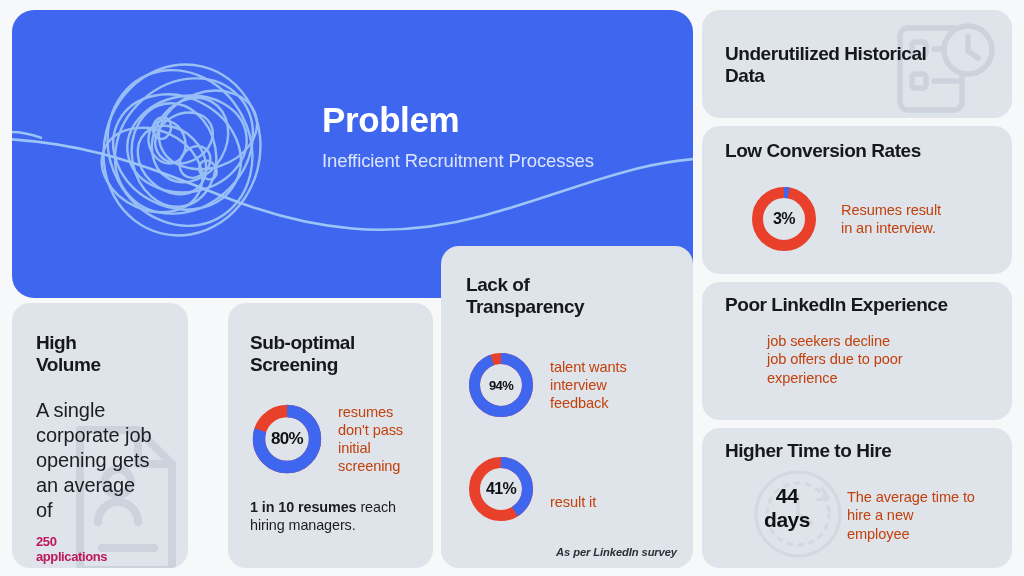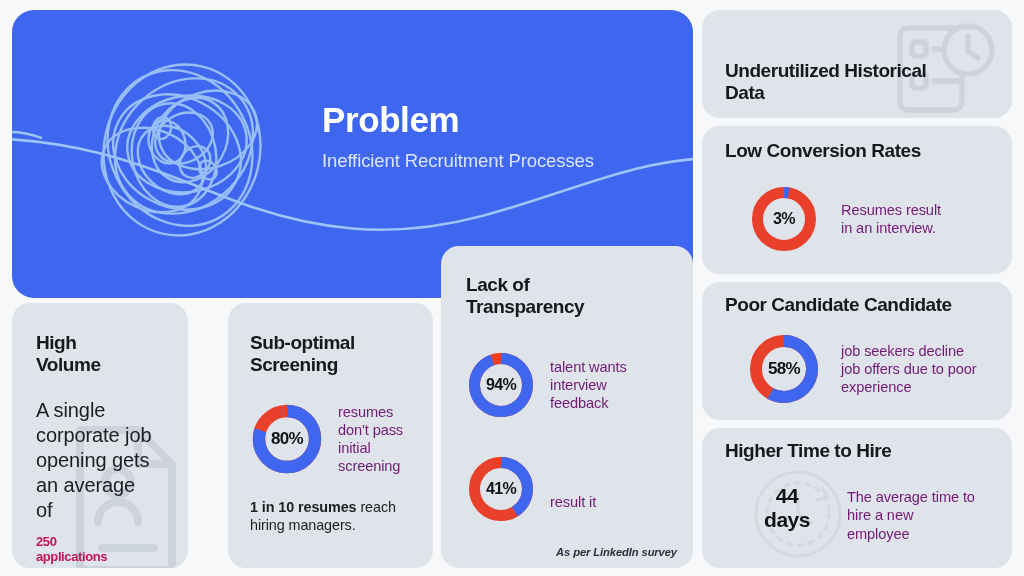--- a/index.html
+++ b/index.html
@@ -55,21 +55,21 @@
   .wm { position: absolute; z-index: 1; opacity: 1; pointer-events: none; }
 
   
   .donut-row { display: flex; align-items: center; position: relative; z-index: 2; }
   .donut { position: relative; flex: none; }
   .donut .lbl {
     position: absolute; inset: 0; display: flex; align-items: center;
     justify-content: center; font-weight: bold; color: #101216;
     letter-spacing: -0.6px;
   }
-  .donut-cap { margin-left: 14px; font-size: 14.6px; color: #701a75;
+  .donut-cap { margin-left: 14px; font-size: 14.6px; color: #c2410c;
                line-height: 1.25; letter-spacing: -0.1px; }
 
   
   #card-high-volume   { left: 12px;  top: 303px; width: 176px; height: 265px; }
   #card-screening     { left: 228px; top: 303px; width: 205px; height: 265px; }
   #card-transparency  { left: 441px; top: 246px; width: 252px; height: 322px; }
   #card-historical    { left: 702px; top: 10px;  width: 310px; height: 108px; }
   #card-conversion    { left: 702px; top: 126px; width: 310px; height: 148px; }
   #card-experience    { left: 702px; top: 282px; width: 310px; height: 138px; }
   #card-time          { left: 702px; top: 428px; width: 310px; height: 140px; }
@@ -167,21 +167,21 @@
         <span>Lack of</span><br>
         <span>Transparency</span>
       </div>
 
       <div class="donut-row" style="margin-top:32px;">
         <div class="donut" style="width:70px;height:70px;">
           <svg viewBox="0 0 42 42" style="width:70px;height:70px;transform:rotate(-90deg);">
             <circle cx="21" cy="21" r="15.9" fill="none" stroke="#e8402a" stroke-width="6.6"></circle>
             <circle cx="21" cy="21" r="15.9" fill="none" stroke="#3f66ef" stroke-width="6.6" stroke-dasharray="93.9 5.9"></circle>
           </svg>
-          <div class="lbl" style="font-size:16px;">94%</div>
+          <div class="lbl" style="font-size:13px;">94%</div>
         </div>
         <div class="donut-cap" style="width:104px;">talent wants interview feedback</div>
       </div>
 
       <div class="donut-row" style="margin-top:34px;">
         <div class="donut" style="width:70px;height:70px;">
           <svg viewBox="0 0 42 42" style="width:70px;height:70px;transform:rotate(-90deg);">
             <circle cx="21" cy="21" r="15.9" fill="none" stroke="#e8402a" stroke-width="6.6"></circle>
             <circle cx="21" cy="21" r="15.9" fill="none" stroke="#3f66ef" stroke-width="6.6" stroke-dasharray="40.9 58.9"></circle>
           </svg>
@@ -198,21 +198,21 @@
       <g fill="none" stroke="#cdd3dd" stroke-width="5.5" stroke-linejoin="round" stroke-linecap="round">
         <rect x="12" y="12" width="62" height="82" rx="8"></rect>
         <rect x="24" y="26" width="14" height="14" rx="3"></rect>
         <rect x="24" y="58" width="14" height="14" rx="3"></rect>
         <path d="M46 33 h24"></path>
         <path d="M46 65 h24"></path>
         <circle cx="80" cy="34" r="24" fill="#dfe3ea"></circle>
         <path d="M80 20 v15 l10 7"></path>
       </g>
     </svg>
-    <div style="position:absolute; left:23px; top:50px;">
+    <div style="position:absolute; left:23px; top:33px;">
       <div class="card-title">
         <span>Underutilized Historical</span><br>
         <span>Data</span>
       </div>
     </div>
   </div>
 
   <div class="card" id="card-conversion">
     <div style="position:absolute; left:23px; top:14px; right:14px;">
       <div class="card-title">Low Conversion Rates</div>
@@ -224,29 +224,22 @@
           </svg>
           <div class="lbl" style="font-size:16px;">3%</div>
         </div>
         <div class="donut-cap" style="width:110px; margin-left:22px;">Resumes result in an interview.</div>
       </div>
     </div>
   </div>
 
   <div class="card" id="card-experience">
     <div style="position:absolute; left:23px; top:12px; right:12px;">
-      <div class="card-title">Poor Candidate Candidate</div>
+      <div class="card-title">Poor LinkedIn Experience</div>
       <div class="donut-row" style="margin-top:16px; padding-left:22px;">
-        <div class="donut" style="width:74px;height:74px;">
-          <svg viewBox="0 0 42 42" style="width:74px;height:74px;transform:rotate(-90deg);">
-            <circle cx="21" cy="21" r="15.9" fill="none" stroke="#e8402a" stroke-width="6.8"></circle>
-            <circle cx="21" cy="21" r="15.9" fill="none" stroke="#3f66ef" stroke-width="6.8" stroke-dasharray="57.9 41.9"></circle>
-          </svg>
-          <div class="lbl" style="font-size:17px;">58%</div>
-        </div>
         <div class="donut-cap" style="width:138px; margin-left:20px;">job seekers decline job offers due to poor experience</div>
       </div>
     </div>
   </div>
 
   <div class="card" id="card-time">
     <svg class="wm" style="left:42px; top:36px; width:108px; height:100px;" viewBox="0 0 108 100">
       <g fill="none" stroke="#d3d8e1" stroke-width="3.2" stroke-linecap="round">
         <circle cx="54" cy="50" r="42"></circle>
         <circle cx="54" cy="50" r="31" stroke-dasharray="4 7"></circle>

